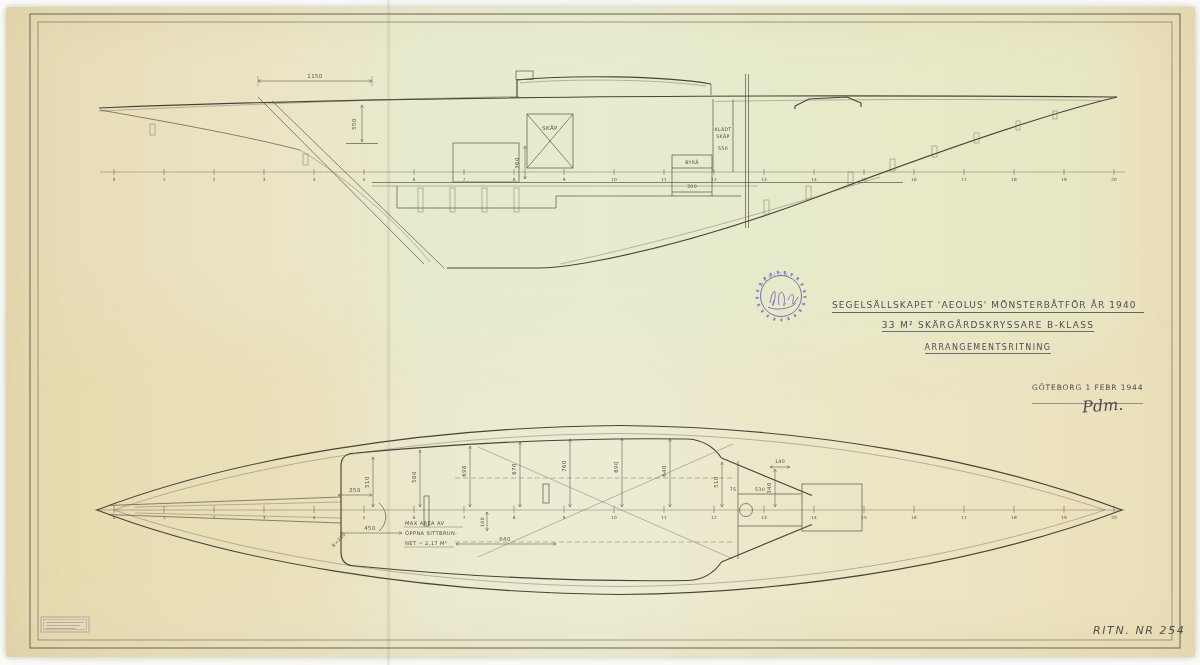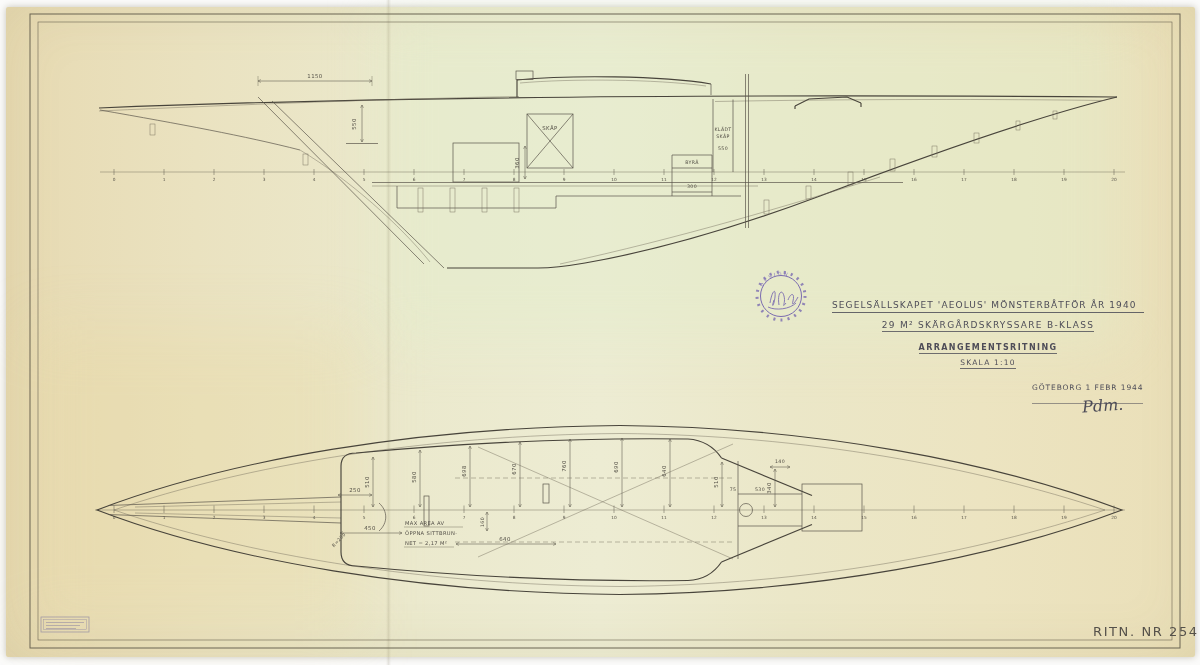--- a/index.html
+++ b/index.html
@@ -25,27 +25,27 @@
   g.sta line{stroke:#5e594c;stroke-width:.5;}
   g.sta text{font-size:4.3px;fill:#59554b;text-anchor:middle;}
   .stamp{stroke:#7b6cb0;fill:none;}
   .stamp-txt{font-size:4.6px;letter-spacing:2.3px;fill:#8476bd;}
   
   #titleblock{position:absolute;left:832px;top:300px;width:312px;color:#4e4d58;}
   #titleblock .t1{display:flex;justify-content:flex-start;border-bottom:1px solid rgba(78,77,88,.85);
      padding-bottom:2px;font-size:9px;letter-spacing:1.1px;white-space:nowrap;}
   .uline{display:inline-block;border-bottom:1px solid rgba(78,77,88,.8);padding-bottom:1px;}
   #titleblock .t2{margin-top:7px;text-align:center;font-size:9px;letter-spacing:1.3px;}
-  #titleblock .t3{margin-top:11px;text-align:center;font-size:8px;letter-spacing:1.4px;font-weight:bold;}
+  #titleblock .t3{margin-top:11px;text-align:center;font-size:8px;letter-spacing:1.4px;}
   #titleblock .t4{margin-top:4px;text-align:center;font-size:7.5px;letter-spacing:1.2px;}
   #place-date{position:absolute;left:1032px;top:383px;font-size:7.5px;letter-spacing:.9px;color:#4e4d58;
      border-bottom:1px solid rgba(78,77,88,.55);padding-bottom:11px;}
   #signature{position:absolute;left:1082px;top:396px;font-family:"DejaVu Serif",serif;font-style:italic;
      font-size:16px;color:#4c4b57;transform:rotate(-4deg);}
-  #drawing-no{position:absolute;left:1093px;top:624px;font-size:13px;letter-spacing:1.6px;color:#55514a;}
+  #drawing-no{position:absolute;left:1093px;top:624px;font-size:11px;letter-spacing:1.6px;color:#55514a;font-style:italic;}
 </style>
 </head>
 <body>
 
 <div id="paper"></div>
 <div class="patch" id="patch-green"></div>
 <div class="patch" id="patch-warm"></div>
 <div class="patch" id="crease"></div>
 
 <svg width="1200" height="665" viewBox="0 0 1200 665">
@@ -339,19 +339,18 @@
     <line x1="46" y1="625.5" x2="80" y2="625.5" stroke-width=".7"></line>
     <line x1="46" y1="628.5" x2="76" y2="628.5" stroke-width=".7"></line>
   </g>
 </svg>
 
 <div id="titleblock">
   <div class="t1">
     <span>SEGELSÄLLSKAPET 'AEOLUS' MÖNSTERBÅT</span>
     <span>FÖR ÅR 1940</span>
   </div>
-  <div class="t2"><span class="uline">29 M² SKÄRGÅRDSKRYSSARE B-KLASS</span></div>
+  <div class="t2"><span class="uline">33 M² SKÄRGÅRDSKRYSSARE B-KLASS</span></div>
   <div class="t3"><span class="uline">ARRANGEMENTSRITNING</span></div>
-  <div class="t4"><span class="uline">SKALA 1:10</span></div>
 </div>
 <div id="place-date">GÖTEBORG 1 FEBR 1944</div>
 <div id="signature">Pdm.</div>
 <div id="drawing-no">RITN. NR 254</div>
 
 </body></html>

